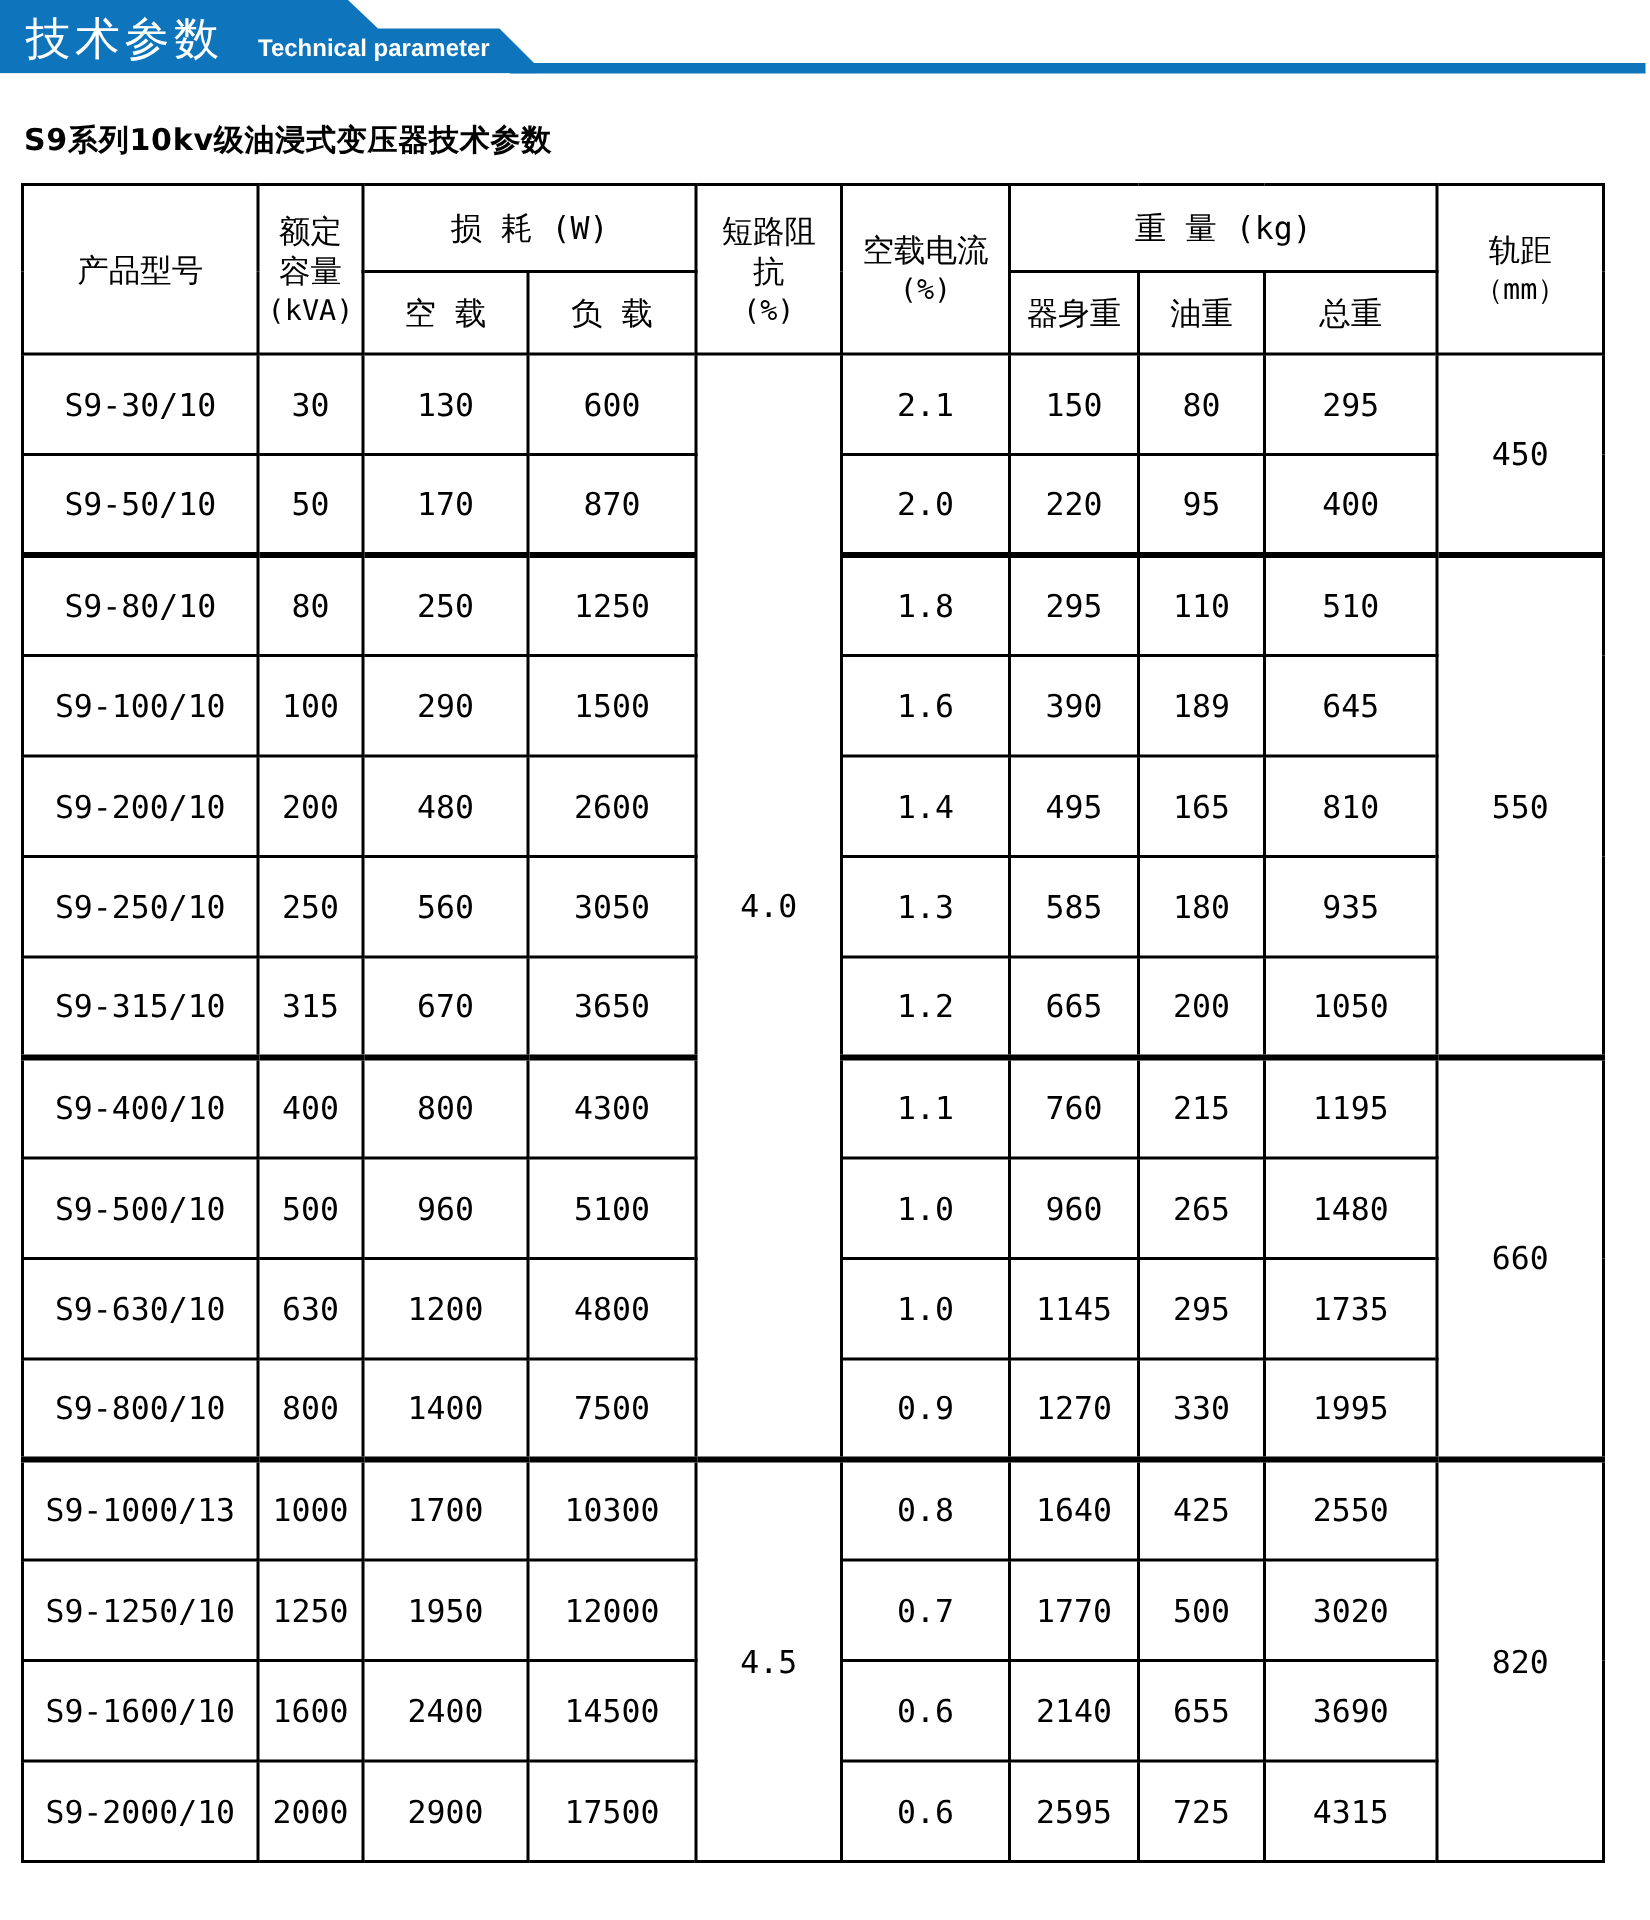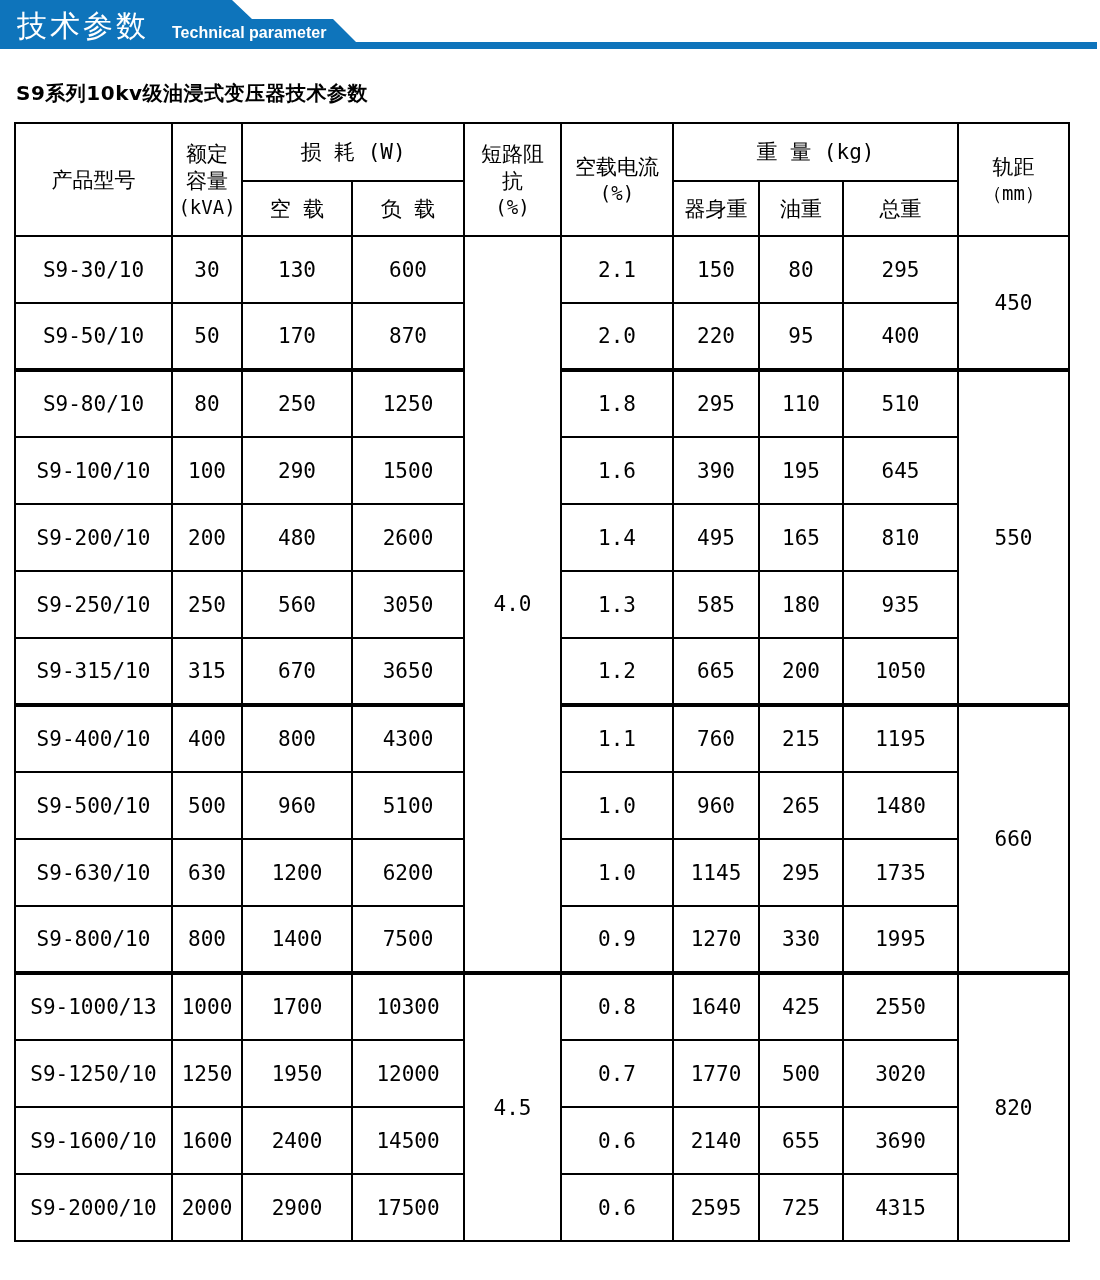--- a/index.html
+++ b/index.html
@@ -157,21 +157,21 @@
         <td>510</td>
         <td rowspan="5">550</td>
       </tr>
       <tr>
         <td>S9-100/10</td>
         <td>100</td>
         <td>290</td>
         <td>1500</td>
         <td>1.6</td>
         <td>390</td>
-        <td>195</td>
+        <td>189</td>
         <td>645</td>
       </tr>
       <tr>
         <td>S9-200/10</td>
         <td>200</td>
         <td>480</td>
         <td>2600</td>
         <td>1.4</td>
         <td>495</td>
         <td>165</td>
@@ -215,21 +215,21 @@
         <td>5100</td>
         <td>1.0</td>
         <td>960</td>
         <td>265</td>
         <td>1480</td>
       </tr>
       <tr>
         <td>S9-630/10</td>
         <td>630</td>
         <td>1200</td>
-        <td>6200</td>
+        <td>4800</td>
         <td>1.0</td>
         <td>1145</td>
         <td>295</td>
         <td>1735</td>
       </tr>
       <tr>
         <td>S9-800/10</td>
         <td>800</td>
         <td>1400</td>
         <td>7500</td>

